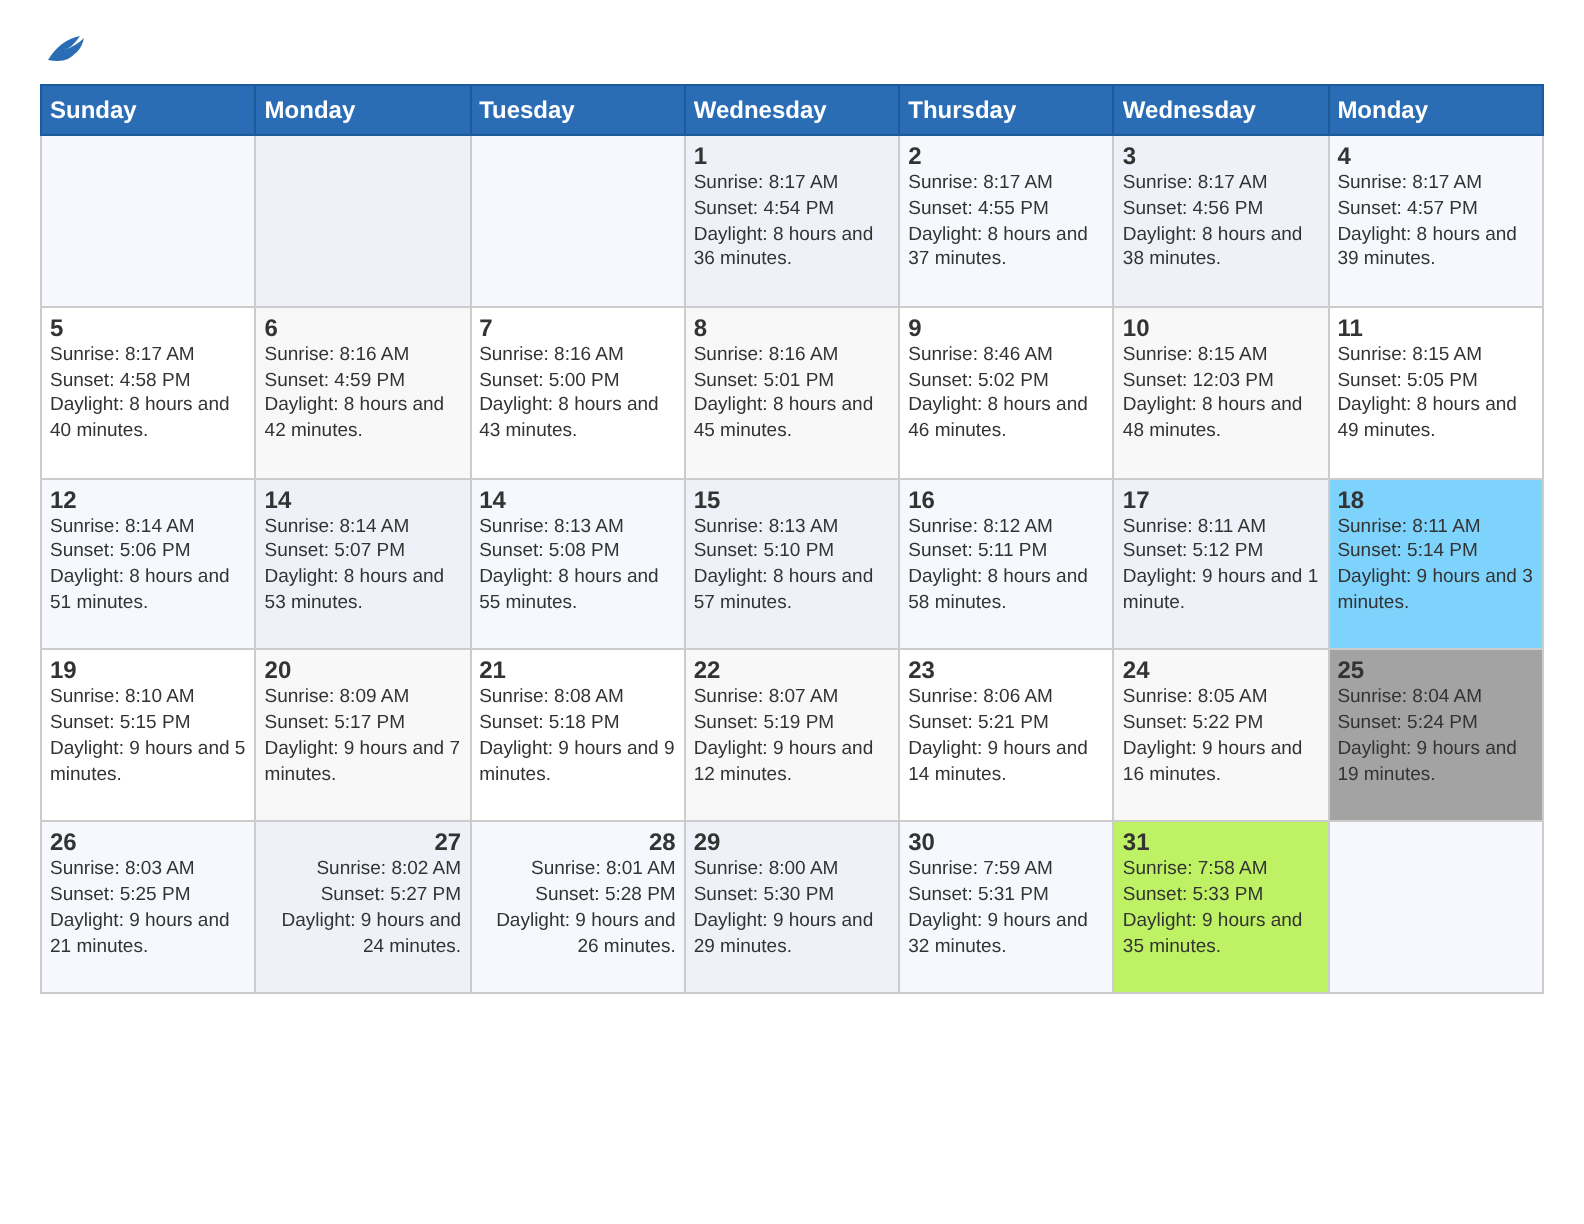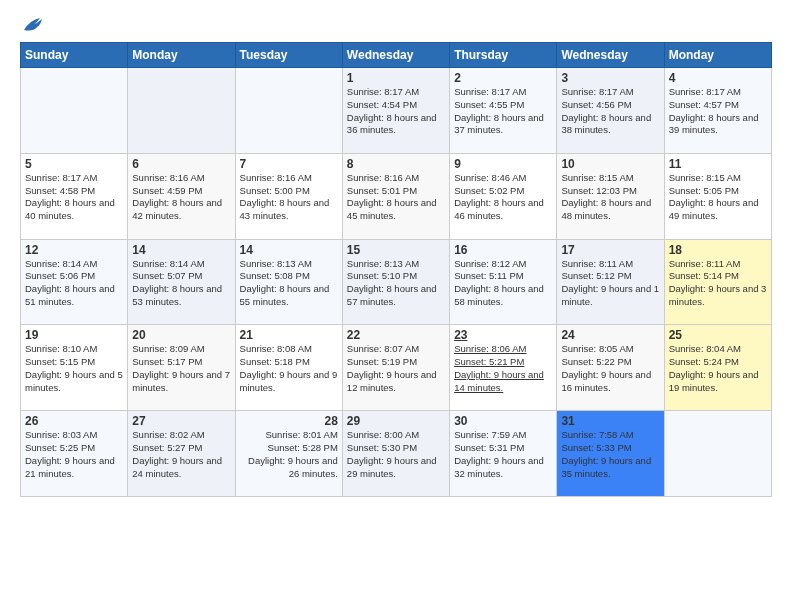--- a/index.html
+++ b/index.html
@@ -240,21 +240,21 @@
             <div class="day-info">Sunrise: 8:12 AM
 Sunset: 5:11 PM
 Daylight: 8 hours and 58 minutes.</div>
           </td>
           <td style="background-color: rgb(238, 242, 248);">
             <span class="day-number">17</span>
             <div class="day-info">Sunrise: 8:11 AM
 Sunset: 5:12 PM
 Daylight: 9 hours and 1 minute.</div>
           </td>
-          <td style="background-color: #fef9c3;">
+          <td style="background-color: #7dd3fc;">
             <span class="day-number">18</span>
             <div class="day-info">Sunrise: 8:11 AM
 Sunset: 5:14 PM
 Daylight: 9 hours and 3 minutes.</div>
           </td>
         </tr>
         <tr>
           <td style="background-color: rgb(255, 255, 255);">
             <span class="day-number">19</span>
             <div class="day-info">Sunrise: 8:10 AM
@@ -272,47 +272,47 @@
             <div class="day-info">Sunrise: 8:08 AM
 Sunset: 5:18 PM
 Daylight: 9 hours and 9 minutes.</div>
           </td>
           <td style="background-color: rgb(248, 248, 248);">
             <span class="day-number">22</span>
             <div class="day-info">Sunrise: 8:07 AM
 Sunset: 5:19 PM
 Daylight: 9 hours and 12 minutes.</div>
           </td>
-          <td style="background-color: rgb(255, 255, 255); text-decoration: underline;">
+          <td style="background-color: rgb(255, 255, 255);">
             <span class="day-number">23</span>
             <div class="day-info">Sunrise: 8:06 AM
 Sunset: 5:21 PM
 Daylight: 9 hours and 14 minutes.</div>
           </td>
           <td style="background-color: rgb(248, 248, 248);">
             <span class="day-number">24</span>
             <div class="day-info">Sunrise: 8:05 AM
 Sunset: 5:22 PM
 Daylight: 9 hours and 16 minutes.</div>
           </td>
-          <td style="background-color: #fef9c3;">
+          <td style="background-color: #a3a3a3;">
             <span class="day-number">25</span>
             <div class="day-info">Sunrise: 8:04 AM
 Sunset: 5:24 PM
 Daylight: 9 hours and 19 minutes.</div>
           </td>
         </tr>
         <tr>
           <td style="background-color: rgb(245, 248, 252);">
             <span class="day-number">26</span>
             <div class="day-info">Sunrise: 8:03 AM
 Sunset: 5:25 PM
 Daylight: 9 hours and 21 minutes.</div>
           </td>
-          <td style="background-color: rgb(238, 242, 248);">
+          <td style="background-color: rgb(238, 242, 248); text-align: right;">
             <span class="day-number">27</span>
             <div class="day-info">Sunrise: 8:02 AM
 Sunset: 5:27 PM
 Daylight: 9 hours and 24 minutes.</div>
           </td>
           <td style="background-color: rgb(245, 248, 252); text-align: right;">
             <span class="day-number">28</span>
             <div class="day-info">Sunrise: 8:01 AM
 Sunset: 5:28 PM
 Daylight: 9 hours and 26 minutes.</div>
@@ -322,21 +322,21 @@
             <div class="day-info">Sunrise: 8:00 AM
 Sunset: 5:30 PM
 Daylight: 9 hours and 29 minutes.</div>
           </td>
           <td style="background-color: rgb(245, 248, 252);">
             <span class="day-number">30</span>
             <div class="day-info">Sunrise: 7:59 AM
 Sunset: 5:31 PM
 Daylight: 9 hours and 32 minutes.</div>
           </td>
-          <td style="background-color: #3b82f6;">
+          <td style="background-color: #bef264;">
             <span class="day-number">31</span>
             <div class="day-info">Sunrise: 7:58 AM
 Sunset: 5:33 PM
 Daylight: 9 hours and 35 minutes.</div>
           </td>
           <td style="background-color: rgb(245, 248, 252);"></td>
         </tr>
       </tbody>
   </table>
 </div>

